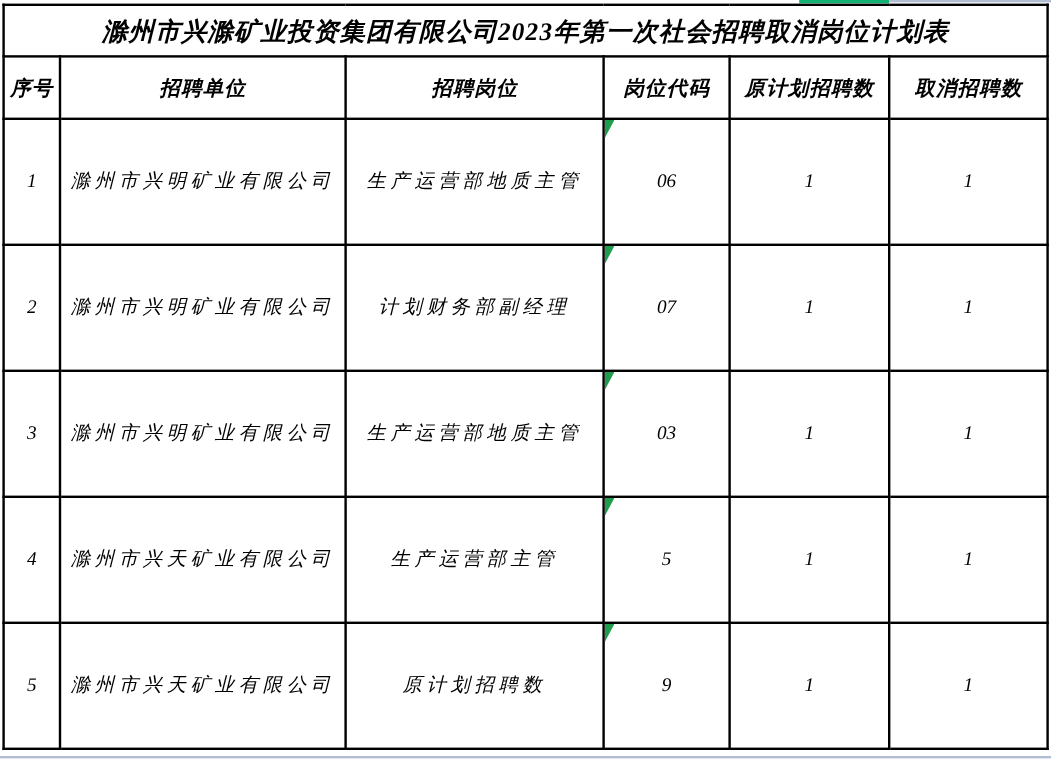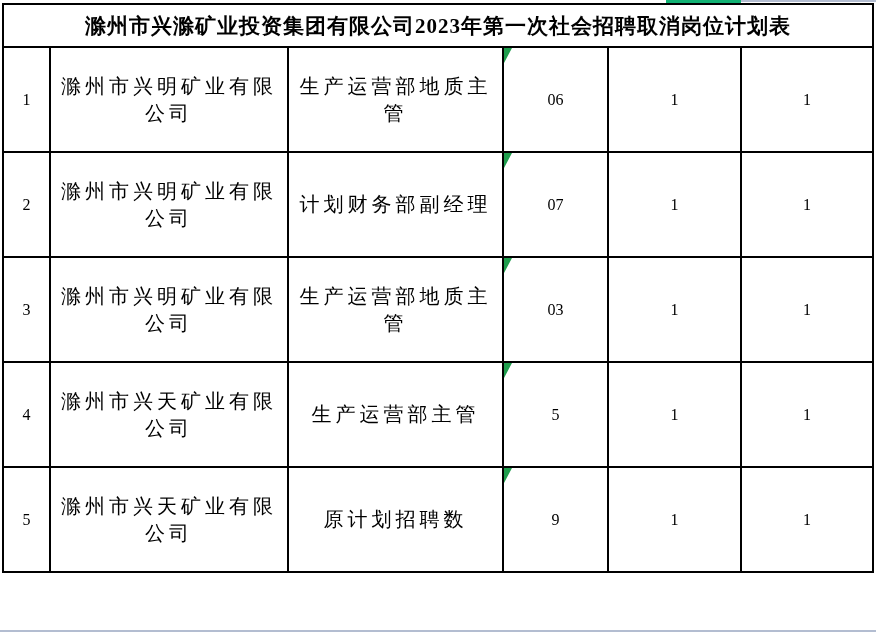--- a/index.html
+++ b/index.html
@@ -11,36 +11,37 @@
   }
   .artifact{position:absolute;z-index:0}
   .green-stub{top:0;left:666px;width:75px;height:3px;background:var(--accent_green,#12b274)}
   .top-gridline{top:0;left:741px;width:135px;height:2px;background:var(--grid_line,#b3bdd1)}
   .bottom-gridline{top:630px;left:0;width:876px;height:2px;background:var(--grid_line,#b3bdd1)}
 
   table.sheet{
     position:absolute;left:2px;top:3px;z-index:1;
     width:870px;border-collapse:collapse;table-layout:fixed;
     background:#ffffff;
+    font-style:italic;
   }
   .sheet td,.sheet th{
     border:2px solid var(--border,#000);
     text-align:center;vertical-align:middle;
     padding:0;overflow:hidden;
   }
   tr.title-row{height:43px}
   tr.title-row th{
     font-size:21px;font-weight:bold;letter-spacing:1px;
   }
   tr.header-row{height:52px}
   tr.header-row th{
     font-size:17px;font-weight:bold;letter-spacing:1px;
   }
   tr.data-row{height:105px}
-  td.cjk{font-size:20px;letter-spacing:4px}
+  td.cjk{font-size:16px;letter-spacing:4px}
   td.num{font-size:16px;letter-spacing:0}
   td.code-cell{position:relative}
   .tri{
     position:absolute;top:0;left:0;width:8px;height:15px;
     background:var(--indicator_green,#1f9d4d);
     clip-path:polygon(0 0,100% 0,0 100%);
   }
   col.c-no{width:47px}
   col.c-unit{width:238px}
   col.c-pos{width:215px}
@@ -60,20 +61,28 @@
     <col class="c-no">
       <col class="c-unit">
       <col class="c-pos">
     <col class="c-code">
       <col class="c-plan">
       <col class="c-cancel">
   </colgroup>
   <tbody>
       <tr class="title-row">
     <th colspan="6">滁州市兴滁矿业投资集团有限公司2023年第一次社会招聘取消岗位计划表</th>
+  </tr>
+  <tr class="header-row">
+    <th>序号</th>
+    <th>招聘单位</th>
+    <th>招聘岗位</th>
+    <th>岗位代码</th>
+    <th>原计划招聘数</th>
+    <th>取消招聘数</th>
   </tr>
 
   <tr class="data-row">
     <td class="num">1</td>
     <td class="cjk">滁州市兴明矿业有限公司</td>
     <td class="cjk">生产运营部地质主管</td>
     <td class="num code-cell"><span class="tri"></span><span>06</span></td>
     <td class="num">1</td>
     <td class="num">1</td>
   </tr>

